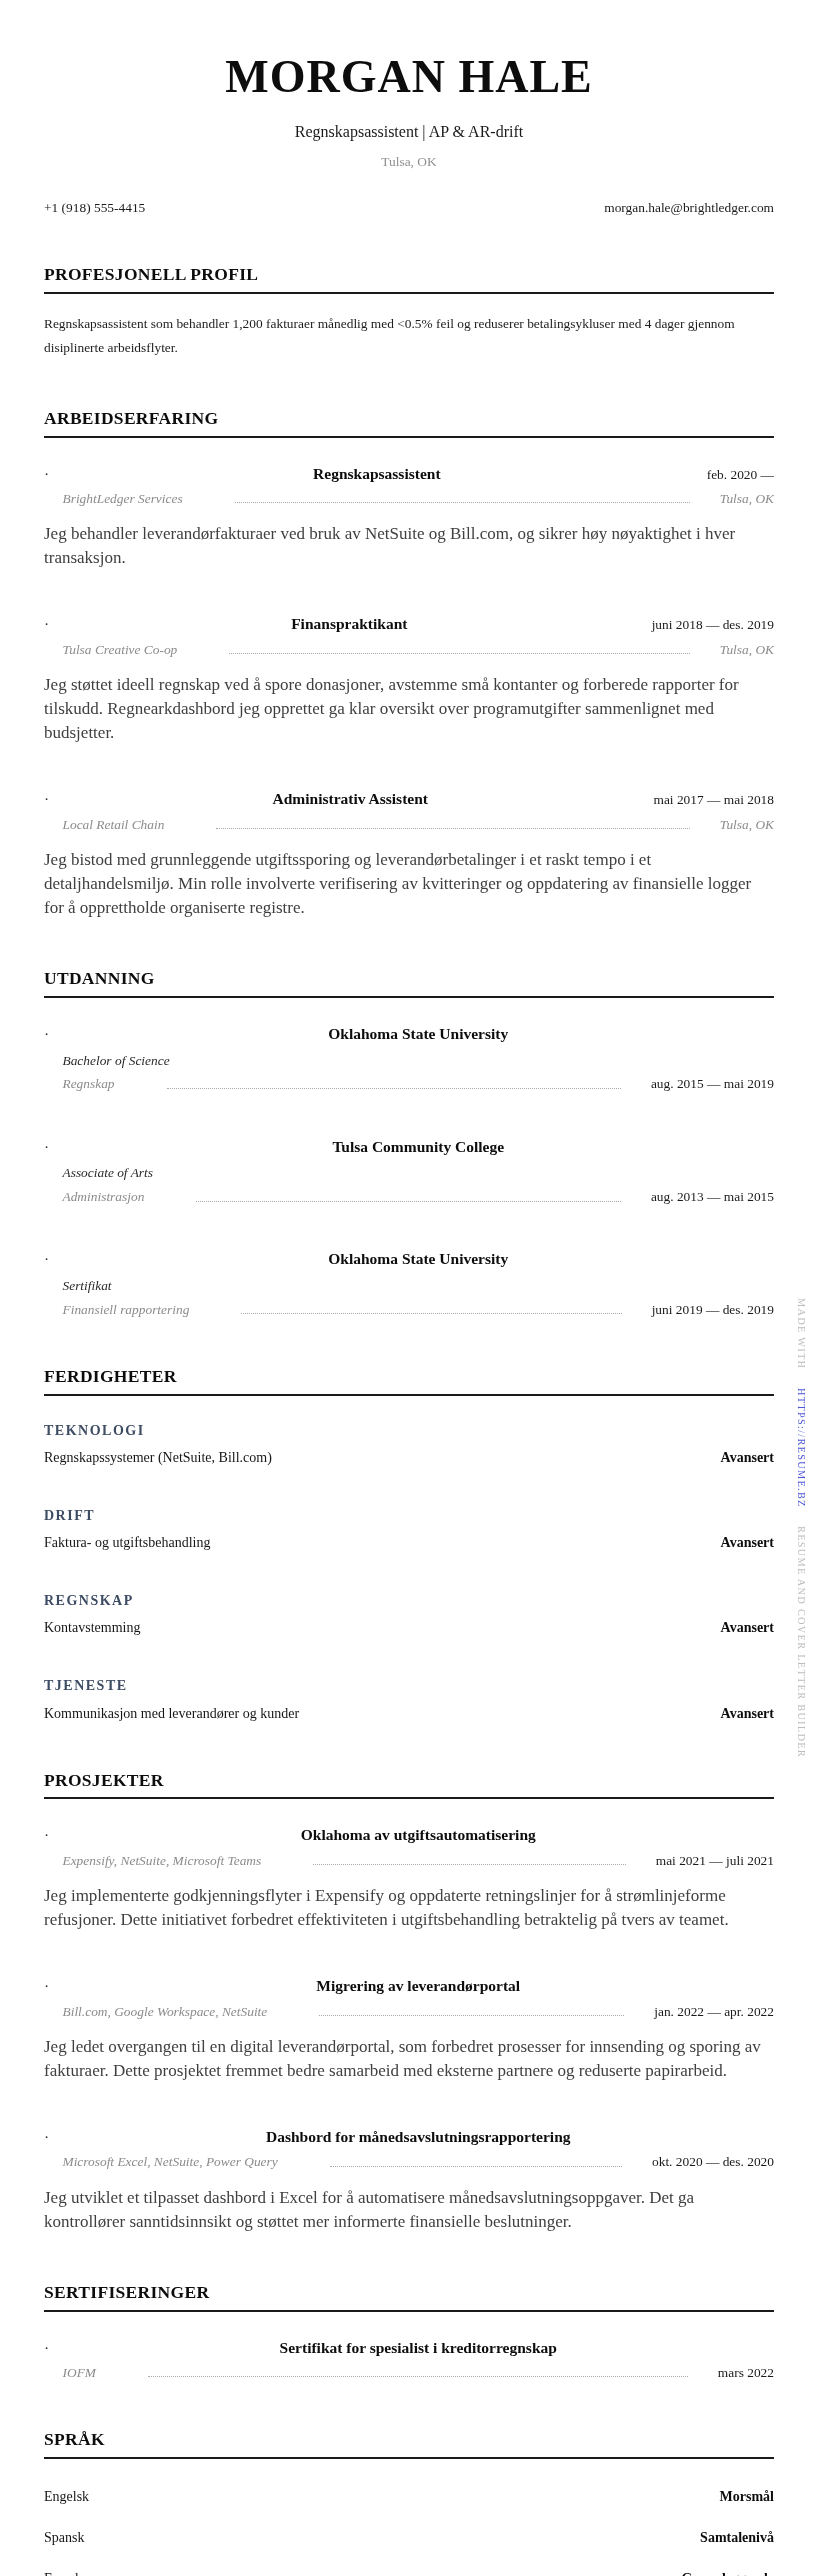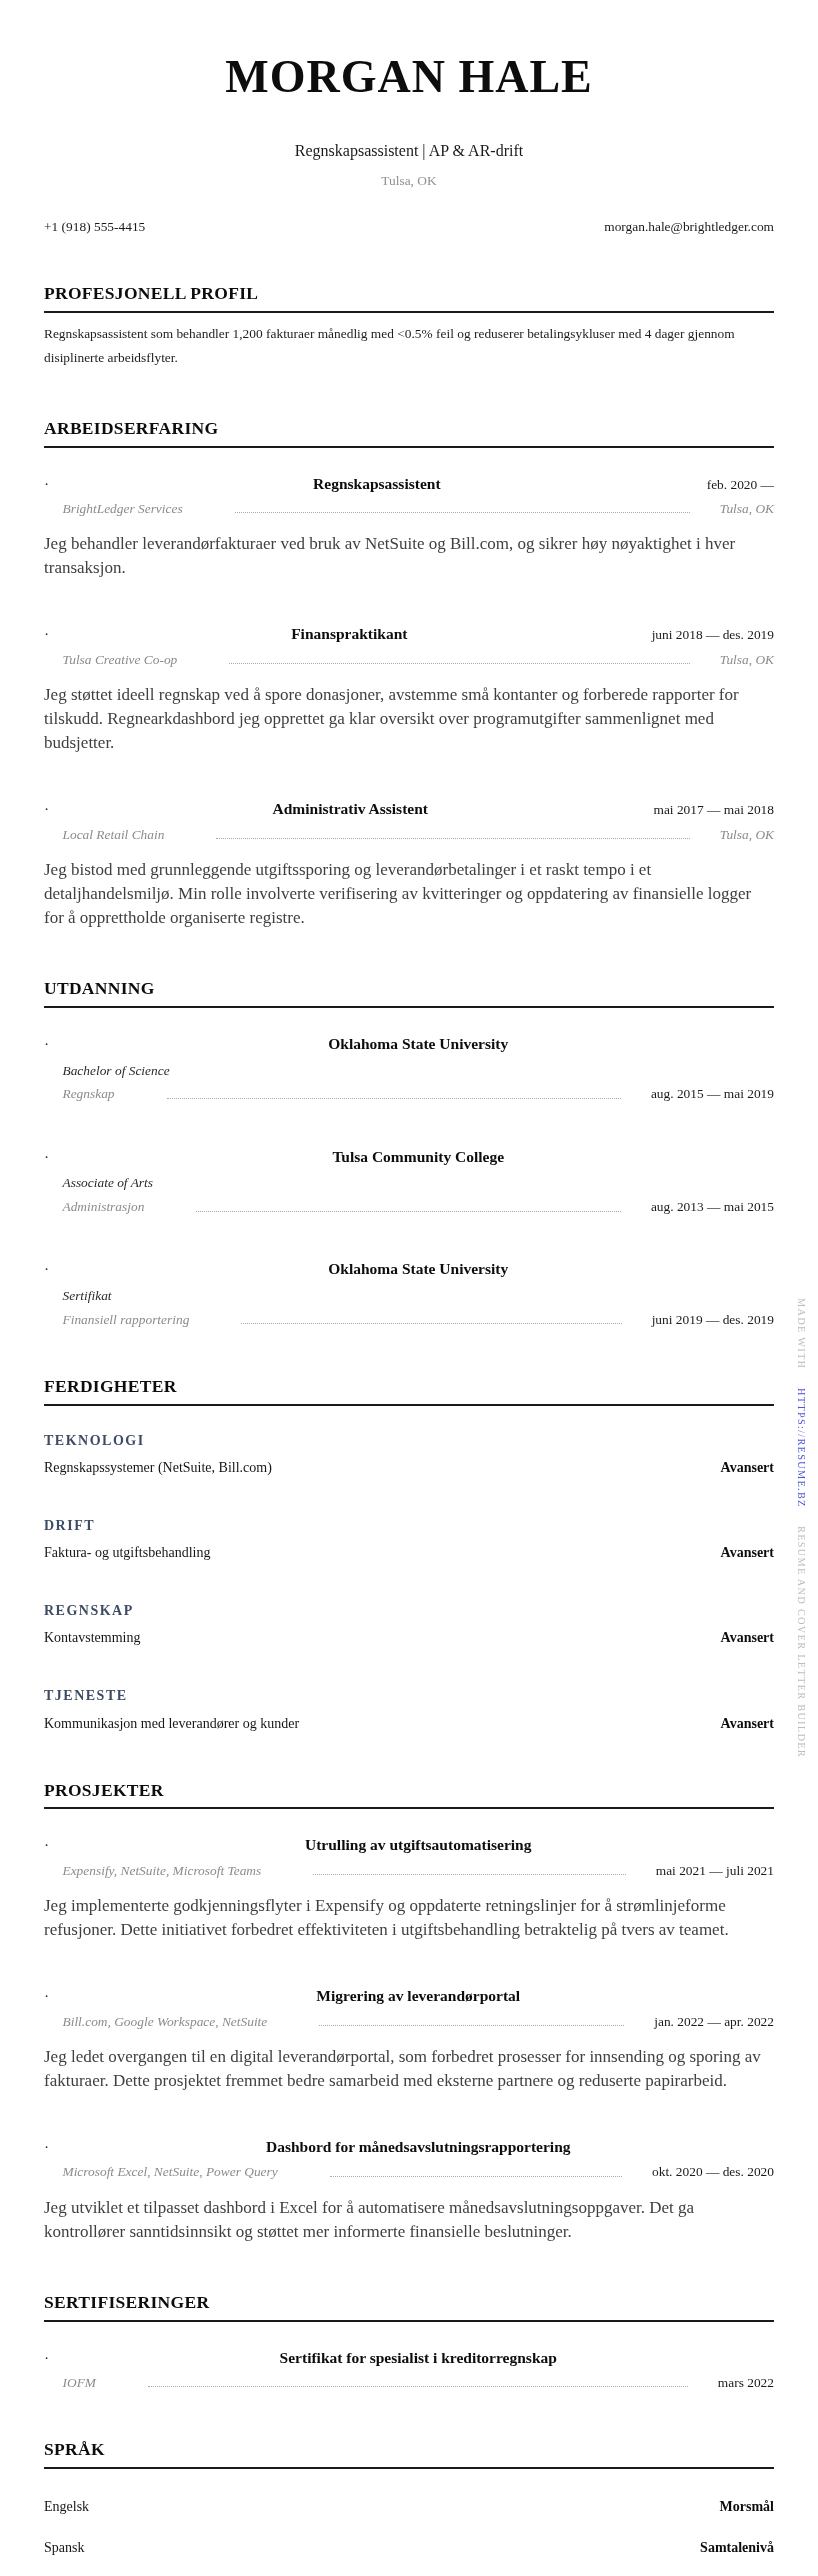--- a/index.html
+++ b/index.html
@@ -18,21 +18,21 @@
   .name {
     margin: 0;
     text-align: center;
     font-size: 46px;
     font-weight: 700;
     letter-spacing: 1px;
     line-height: 1.08;
     color: #0d0d0d;
   }
   .subtitle {
-    margin-top: 39px;
+    margin-top: 20px;
     text-align: center;
     font-size: 16px;
     line-height: 1.2;
     color: #1a1a1a;
   }
   .header-location {
     margin-top: 13.4px;
     text-align: center;
     font-size: 13.4px;
     color: #8f8f8f;
@@ -55,21 +55,21 @@
     letter-spacing: 0.3px;
     color: #0d0d0d;
     line-height: 1.2;
   }
   .heading-rule {
     margin-top: 6.7px;
     border: 0;
     border-bottom: 2.1px solid #1a1a1a;
     width: 100%;
   }
-  .section-body { margin-top: 9px; font-size: 13.4px; line-height: 24px; color: #1d1d1d; }
+  .section-body { margin-top: 18px; font-size: 13.4px; line-height: 24px; color: #1d1d1d; }
 
   
   .entry { margin-top: 45px; }
   .entry.first { margin-top: 27px; }
   .trow { display: flex; align-items: baseline; }
   .bullet { flex: none; width: 18.5px; font-size: 15.5px; color: #2c2c2c; }
   .bullet::before { content: "\00B7"; }
   .entry-title { flex: 1; margin: 0; font-size: 15.5px; font-weight: 700; color: #0d0d0d; line-height: 1.2; text-align: center; }
   .entry-dates { flex: none; font-size: 13.4px; color: #1a1a1a; padding-left: 15.5px; }
   .srow { display: flex; align-items: flex-end; margin-top: 7.7px; padding-left: 18.5px; font-size: 13.4px; line-height: 1.2; }
@@ -267,21 +267,21 @@
     </div>
   </section>
 
   <section class="section">
     <h2 class="section-heading">PROSJEKTER</h2>
     <hr class="heading-rule">
 
     <div class="entry first">
       <div class="trow">
         <span class="bullet"></span>
-        <h3 class="entry-title">Utrulling av utgiftsautomatisering</h3>
+        <h3 class="entry-title">Oklahoma av utgiftsautomatisering</h3>
       </div>
       <div class="srow">
         <span class="muted">Expensify, NetSuite, Microsoft Teams</span>
         <span class="leader"></span>
         <span class="right-dates">mai 2021 — juli 2021</span>
       </div>
       <p class="entry-body">Jeg implementerte godkjenningsflyter i Expensify og oppdaterte retningslinjer for å strømlinjeforme refusjoner. Dette initiativet forbedret effektiviteten i utgiftsbehandling betraktelig på tvers av teamet.</p>
     </div>
 
     <div class="entry">

